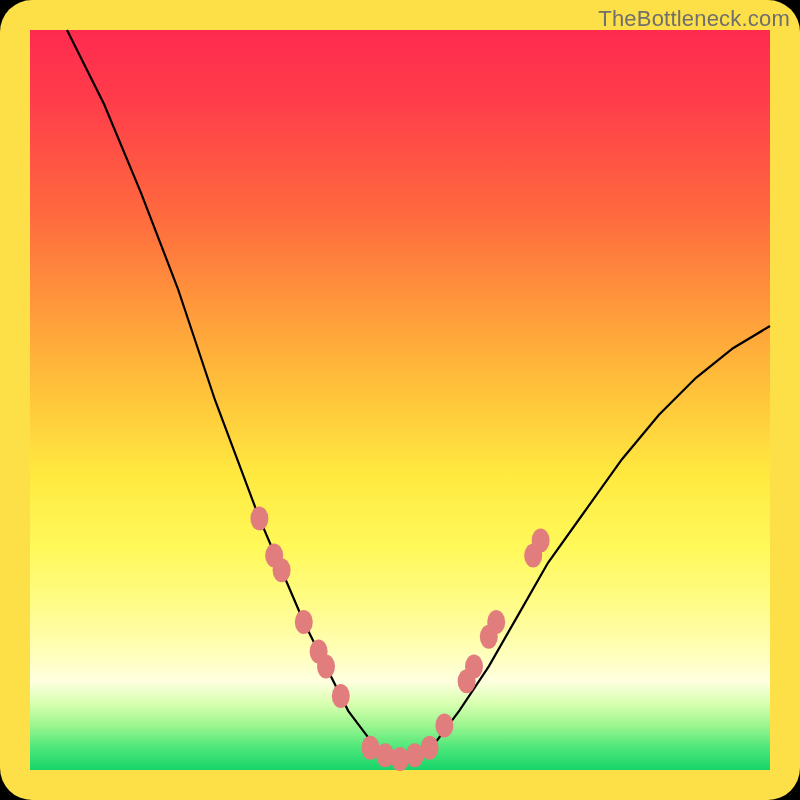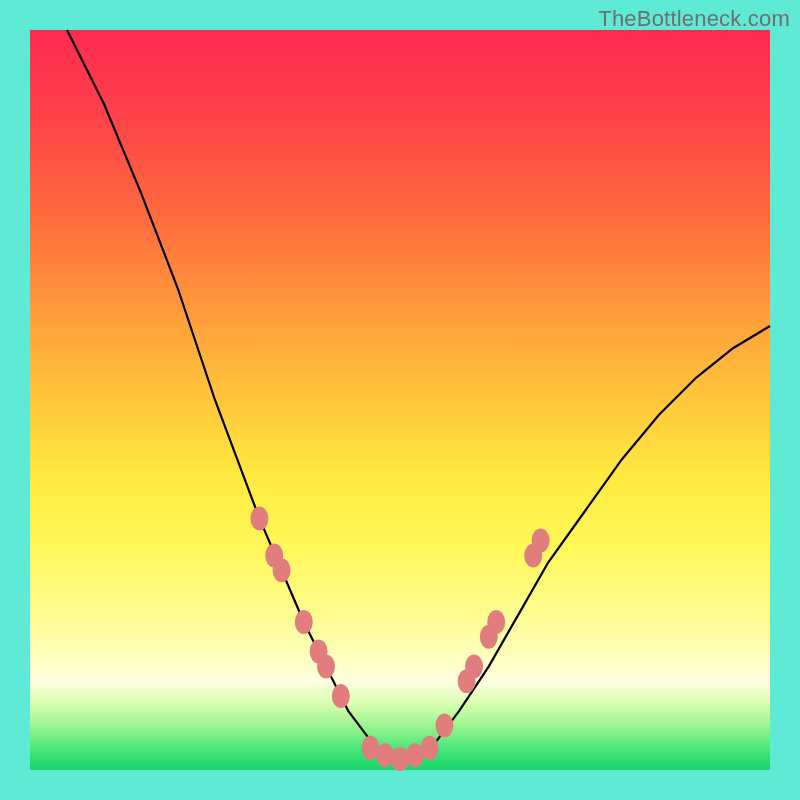--- a/index.html
+++ b/index.html
@@ -8,21 +8,22 @@
     width: 800px;
     height: 800px;
     overflow: hidden;
     font-family: Arial, Helvetica, sans-serif;
     background: #000;
   }
   .frame {
     position: relative;
     width: 800px;
     height: 800px;
-    background: #5eead4;
+    background: #fde047;
+    border-radius: 32px;
   }
   .plot-area {
     position: absolute;
     left: 30px;
     top: 30px;
     width: 740px;
     height: 740px;
     background: linear-gradient(to bottom,
       #ff2a4f 0%,
       #ff3e4a 10%,

